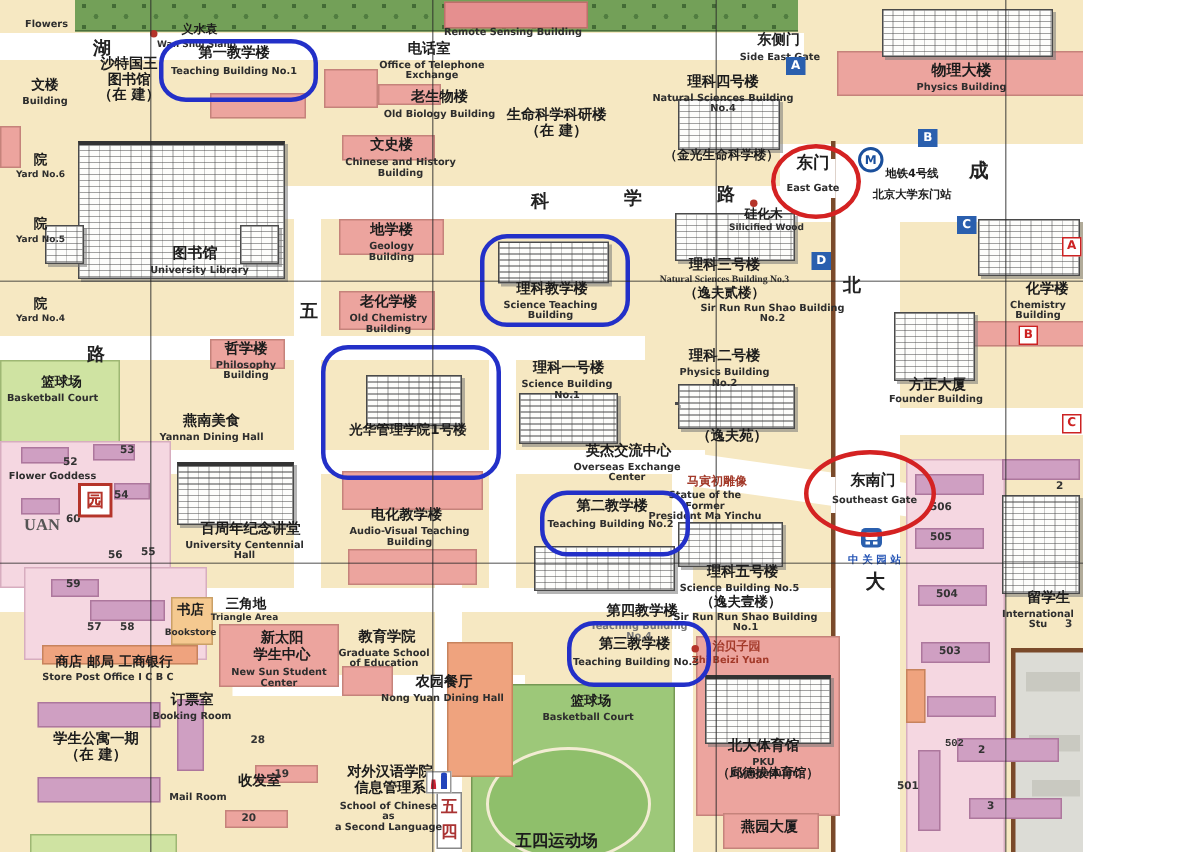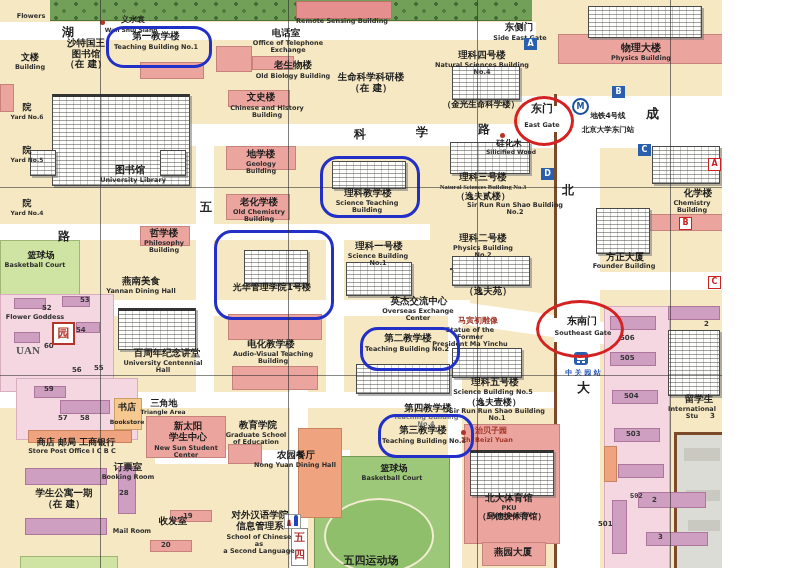--- a/index.html
+++ b/index.html
@@ -324,21 +324,21 @@
 
   <div class="num" style="left:42px;top:304px;">52</div>
   <div class="num" style="left:80px;top:296px;">53</div>
   <div class="num" style="left:76px;top:326px;">54</div>
   <div class="num" style="left:94px;top:364px;">55</div>
   <div class="num" style="left:72px;top:366px;">56</div>
   <div class="num" style="left:58px;top:414px;">57</div>
   <div class="num" style="left:80px;top:414px;">58</div>
   <div class="num" style="left:44px;top:385px;">59</div>
   <div class="num" style="left:44px;top:342px;">60</div>
-  <div class="num" style="left:119px;top:489px;">28</div>
+  <div class="num" style="left:119px;top:489px;padding-left:48px;">28</div>
   <div class="num" style="left:183px;top:512px;">19</div>
   <div class="num" style="left:161px;top:541px;">20</div>
   <div class="num" style="left:620px;top:318px;margin-top:16px;">506</div>
   <div class="num" style="left:620px;top:354px;">505</div>
   <div class="num" style="left:624px;top:392px;">504</div>
   <div class="num" style="left:626px;top:430px;">503</div>
   <div class="num" style="left:630px;top:492px;font-family:Liberation Mono, monospace;">502</div>
   <div class="num" style="left:598px;top:520px;">501</div>
   <div class="num" style="left:704px;top:320px;">2</div>
   <div class="num" style="left:710px;top:412px;">3</div>

